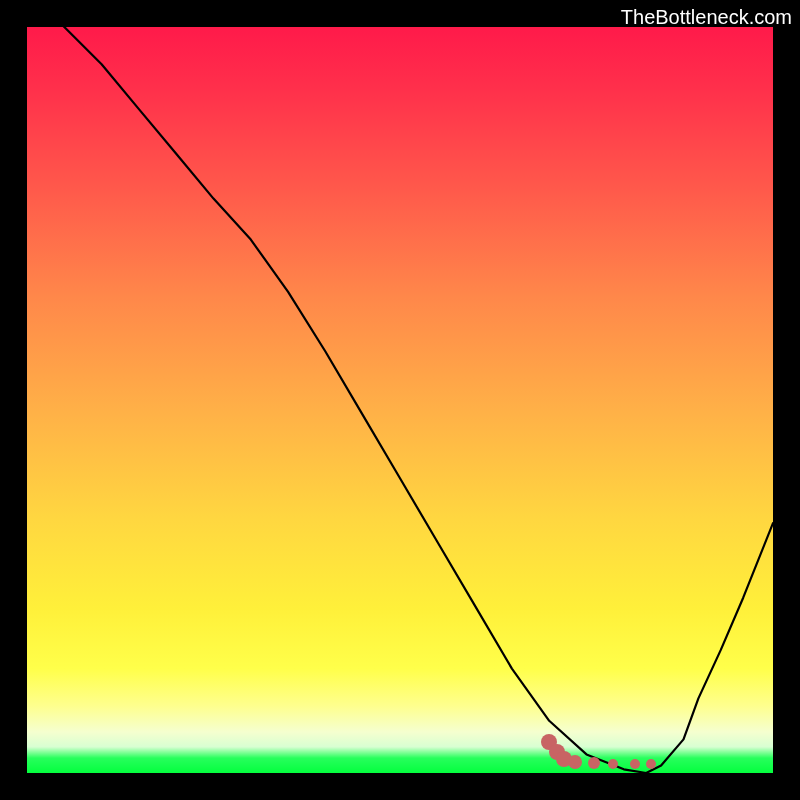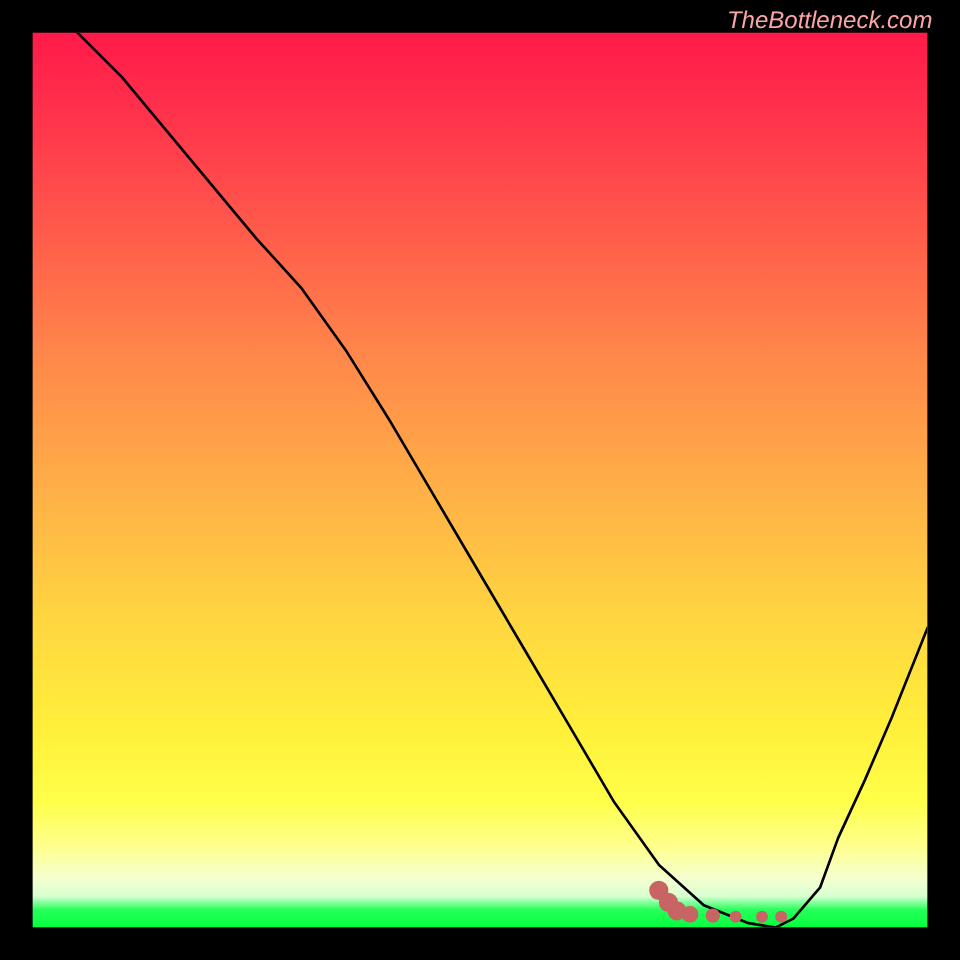--- a/index.html
+++ b/index.html
@@ -7,26 +7,25 @@
     padding: 0;
     background: #000;
     width: 800px;
     height: 800px;
     position: relative;
     font-family: Arial, sans-serif;
   }
   .watermark {
     position: absolute;
     top: 6px;
-    right: 23px;
-    color: #fca5a5;
+    right: 8px;
+    color: #ffffff;
     font-size: 20px;
     font-weight: 500;
     z-index: 5;
-    font-style: italic;
   }
   .plot-area {
     position: absolute;
     top: 27px;
     left: 27px;
     width: 746px;
     height: 746px;
     overflow: hidden;
   }
   .gradient-bg {

